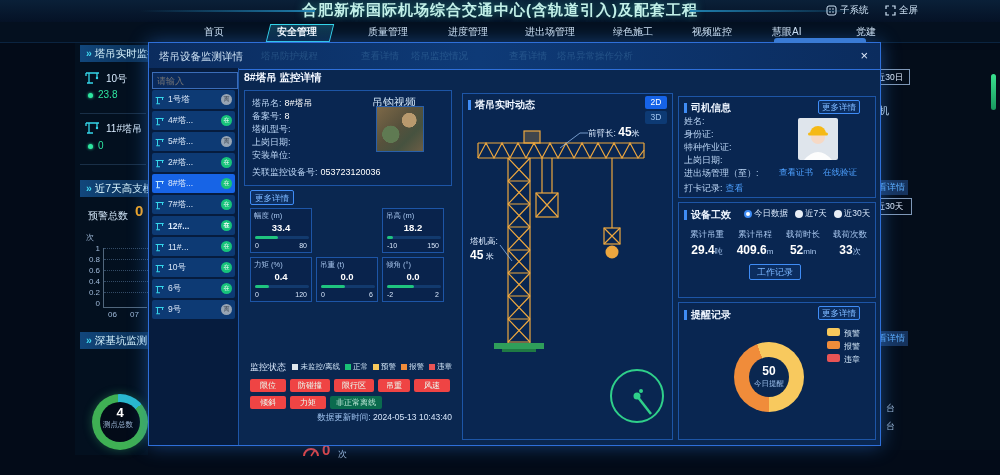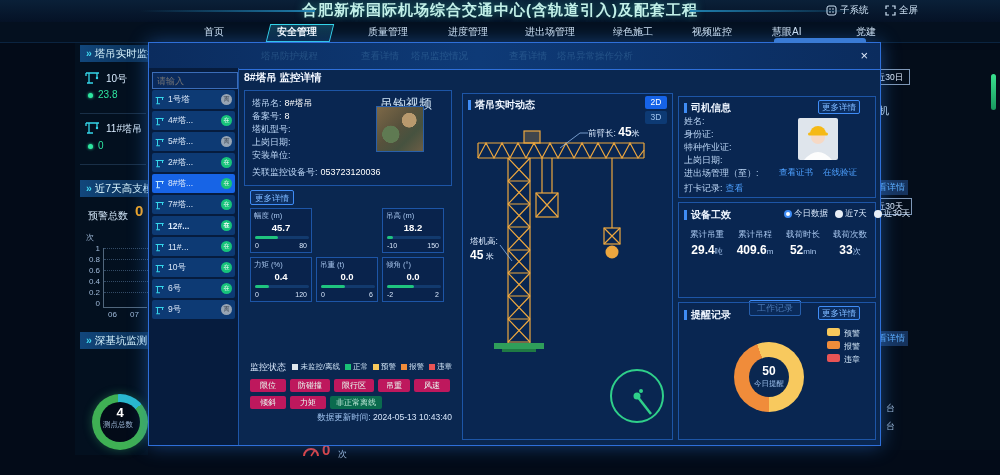--- a/index.html
+++ b/index.html
@@ -39,21 +39,21 @@
   .fld{position:absolute;font-size:9px;color:#bcd6f5;}
   .fld b{color:#fff;font-weight:normal;margin-left:3px;}
   .gauge{position:absolute;width:62px;height:45px;border:1px solid #1d55a6;background:rgba(8,34,74,.6);box-sizing:border-box;}
   .g-label{position:absolute;left:3px;top:2px;font-size:7.5px;color:#a9c7ef;}
   .g-value{position:absolute;left:0;top:13px;width:100%;text-align:center;font-size:9.5px;font-weight:bold;color:#fff;}
   .g-track{position:absolute;left:4px;top:27px;width:54px;height:3px;background:#123a6e;border-radius:2px;}
   .g-fill{height:3px;background:#1fc47f;border-radius:2px;}
   .g-min{position:absolute;left:4px;top:33px;font-size:7px;color:#d7e6fa;}
   .g-max{position:absolute;right:4px;top:33px;font-size:7px;color:#d7e6fa;}
   .gbtn{position:absolute;height:13px;line-height:13px;text-align:center;font-size:8px;color:#eafff5;
-    background:#be185d;border-radius:2px;cursor:pointer;}
+    background:#ef4444;border-radius:2px;cursor:pointer;}
   .gbtn.dim{background:#0a6b4e;color:#bfe8d8;}
   .leg{display:inline-flex;align-items:center;gap:2px;}
   .sw{display:inline-block;width:6px;height:6px;}
   .radio{display:inline-block;width:8px;height:8px;border-radius:50%;box-sizing:border-box;}
   .radio.on{border:2px solid #3f8cf5;background:#fff;}
   .radio.off{background:#e8eef6;}
   .pill{position:absolute;width:13px;height:8px;border-radius:2px;}
 </style>
 </head>
 <body>
@@ -157,20 +157,21 @@
   <span class="t" style="left:866px;top:180px;font-size:9px;color:#5fb0ff;background:rgba(40,90,160,.5);padding:1px 3px;">查看详情</span>
   <div class="abs" style="left:868px;top:198px;width:42px;height:15px;border:1px solid #7f98b8;text-align:center;font-size:8.5px;line-height:15px;color:#dfeafa;">近30天</div>
   <span class="t" style="left:866px;top:331px;font-size:9px;color:#5fb0ff;background:rgba(40,90,160,.5);padding:1px 3px;">查看详情</span>
   <span class="t" style="left:886px;top:402px;font-size:9px;color:#9fb9d8;">台</span>
   <span class="t" style="left:886px;top:420px;font-size:9px;color:#9fb9d8;">台</span>
   <div class="abs" style="left:991px;top:74px;width:5px;height:36px;border-radius:2.5px;background:linear-gradient(180deg,#3ae08f,#18995f);"></div>
 
   <div class="modal">
     <div class="abs" style="left:625px;top:-5px;width:92px;height:6px;border-radius:3px 3px 0 0;background:#3a7bd5;"></div>
     <div class="modal-hd">
+      <span class="t" style="left:10px;top:0;line-height:26px;font-size:10.5px;color:#cfe3f5;">塔吊设备监测详情</span>
       <span class="ghost" style="left:112px;">塔吊防护规程</span>
       <span class="ghost" style="left:212px;">查看详情</span>
       <span class="ghost" style="left:262px;">塔吊监控情况</span>
       <span class="ghost" style="left:360px;">查看详情</span>
       <span class="ghost" style="left:408px;">塔吊异常操作分析</span>
       <span class="t" style="right:12px;top:0;line-height:26px;font-size:13px;color:#dfeafa;cursor:pointer;">×</span>
     </div>
   </div>
 
   <div class="abs" style="left:149px;top:68px;width:89px;height:377px;background:#061c3e;"></div>
@@ -256,27 +257,27 @@
     </div>
 
   <span class="t" style="left:244px;top:71px;font-size:10.5px;font-weight:bold;color:#f2f7ff;">8#塔吊 监控详情</span>
   <div class="panel" style="left:244px;top:90px;width:208px;height:96px;"></div>
   <div class="fld" style="left:252px;top:97px;"><span>塔吊名:</span><b>8#塔吊</b></div>
   <div class="fld" style="left:252px;top:110px;"><span>备案号:</span><b>8</b></div>
   <div class="fld" style="left:252px;top:123px;"><span>塔机型号:</span><b></b></div>
   <div class="fld" style="left:252px;top:136px;"><span>上岗日期:</span><b></b></div>
   <div class="fld" style="left:252px;top:149px;"><span>安装单位:</span><b></b></div>
   <div class="fld" style="left:252px;top:166px;"><span>关联监控设备号:</span><b>053723120036</b></div>
-  <span class="t" style="left:380px;top:95px;font-size:13px;color:#cfe3f5;text-align:right;">吊钩视频</span>
+  <span class="t" style="left:372px;top:95px;font-size:11px;color:#cfe3f5;text-align:right;">吊钩视频</span>
   <div class="abs" style="left:376px;top:106px;width:46px;height:44px;border:1px solid #2a5fa8;background:radial-gradient(circle at 70% 30%,#b99a6e 0 16%,transparent 17%),radial-gradient(circle at 30% 62%,#5f7a52 0 20%,transparent 21%),linear-gradient(135deg,#7d6847,#57513c 45%,#46523f 70%,#6b5d45);"></div>
   <div class="bbtn" style="left:250px;top:190px;width:44px;height:15px;line-height:14px;">更多详情</div>
 
   <div class="gauge" style="left:250px;top:208px;">
       <div class="g-label">幅度 (m)</div>
-      <div class="g-value">45.7</div>
+      <div class="g-value">33.4</div>
       <div class="g-track">
         <div class="g-fill" style="width: 42%;"></div>
       </div>
       <div class="g-min">0</div>
       <div class="g-max">80</div>
     </div>
   <div class="gauge" style="left:382px;top:208px;">
       <div class="g-label">吊高 (m)</div>
       <div class="g-value">18.2</div>
       <div class="g-track">
@@ -408,21 +409,21 @@
     </svg>
   </div>
   <span class="t" style="left:779px;top:167px;font-size:8.5px;color:#4da0ff;cursor:pointer;">查看证书</span>
   <span class="t" style="left:823px;top:167px;font-size:8.5px;color:#4da0ff;cursor:pointer;">在线验证</span>
 
   <div class="panel" style="left:678px;top:202px;width:198px;height:96px;"></div>
   <div class="phd" style="left:684px;top:208px;">
       <i></i>
       <span>设备工效</span>
     </div>
-  <div class="abs" style="left:744px;top:208px;width:138px;display:flex;gap:7px;font-size:8.5px;color:#d7e6fa;align-items:center;margin-left:40px;">
+  <div class="abs" style="left:744px;top:208px;width:138px;display:flex;gap:7px;font-size:8.5px;color:#d7e6fa;align-items:center;">
     <span style="display:inline-flex;align-items:center;gap:2px;cursor:pointer;">
         <i class="radio on"></i>
         <span>今日数据</span>
       </span>
     <span style="display:inline-flex;align-items:center;gap:2px;cursor:pointer;">
         <i class="radio off"></i>
         <span>近7天</span>
       </span>
     <span style="display:inline-flex;align-items:center;gap:2px;cursor:pointer;">
         <i class="radio off"></i>
@@ -430,21 +431,21 @@
       </span>
   </div>
   <div class="t" style="left:684px;top:229px;width:46px;text-align:center;font-size:8.5px;color:#a9c7ef;">累计吊重</div>
   <div class="t" style="left:731px;top:229px;width:48px;text-align:center;font-size:8.5px;color:#a9c7ef;">累计吊程</div>
   <div class="t" style="left:780px;top:229px;width:46px;text-align:center;font-size:8.5px;color:#a9c7ef;">载荷时长</div>
   <div class="t" style="left:827px;top:229px;width:46px;text-align:center;font-size:8.5px;color:#a9c7ef;">载荷次数</div>
   <div class="t" style="left:684px;top:243px;width:46px;text-align:center;font-size:12px;font-weight:bold;color:#fff;"><span>29.4</span><span style="font-size:8px;font-weight:normal;color:#a9c7ef;">吨</span></div>
   <div class="t" style="left:731px;top:243px;width:48px;text-align:center;font-size:12px;font-weight:bold;color:#fff;"><span>409.6</span><span style="font-size:8px;font-weight:normal;color:#a9c7ef;">m</span></div>
   <div class="t" style="left:780px;top:243px;width:46px;text-align:center;font-size:12px;font-weight:bold;color:#fff;"><span>52</span><span style="font-size:8px;font-weight:normal;color:#a9c7ef;">min</span></div>
   <div class="t" style="left:827px;top:243px;width:46px;text-align:center;font-size:12px;font-weight:bold;color:#fff;"><span>33</span><span style="font-size:8px;font-weight:normal;color:#a9c7ef;">次</span></div>
-  <div class="bbtn" style="left:749px;top:264px;width:52px;height:16px;line-height:15px;font-size:9px;margin-top:36px;">工作记录</div>
+  <div class="bbtn" style="left:749px;top:264px;width:52px;height:16px;line-height:15px;font-size:9px;">工作记录</div>
 
   <div class="panel" style="left:678px;top:302px;width:198px;height:138px;"></div>
   <div class="phd" style="left:684px;top:308px;">
       <i></i>
       <span>提醒记录</span>
     </div>
   <div class="bbtn" style="left:818px;top:306px;width:42px;height:14px;line-height:13px;">更多详情</div>
   <div class="abs" style="left:734px;top:342px;width:70px;height:70px;border-radius:50%;background:conic-gradient(from -20deg,#f8c95e 0 200deg,#f08c3a 200deg 360deg);"></div>
   <div class="abs" style="left:749px;top:357px;width:40px;height:40px;border-radius:50%;background:#0a2750;"></div>
   <div class="t" style="left:734px;top:364px;width:70px;text-align:center;font-size:12px;font-weight:bold;color:#fff;">50</div>

